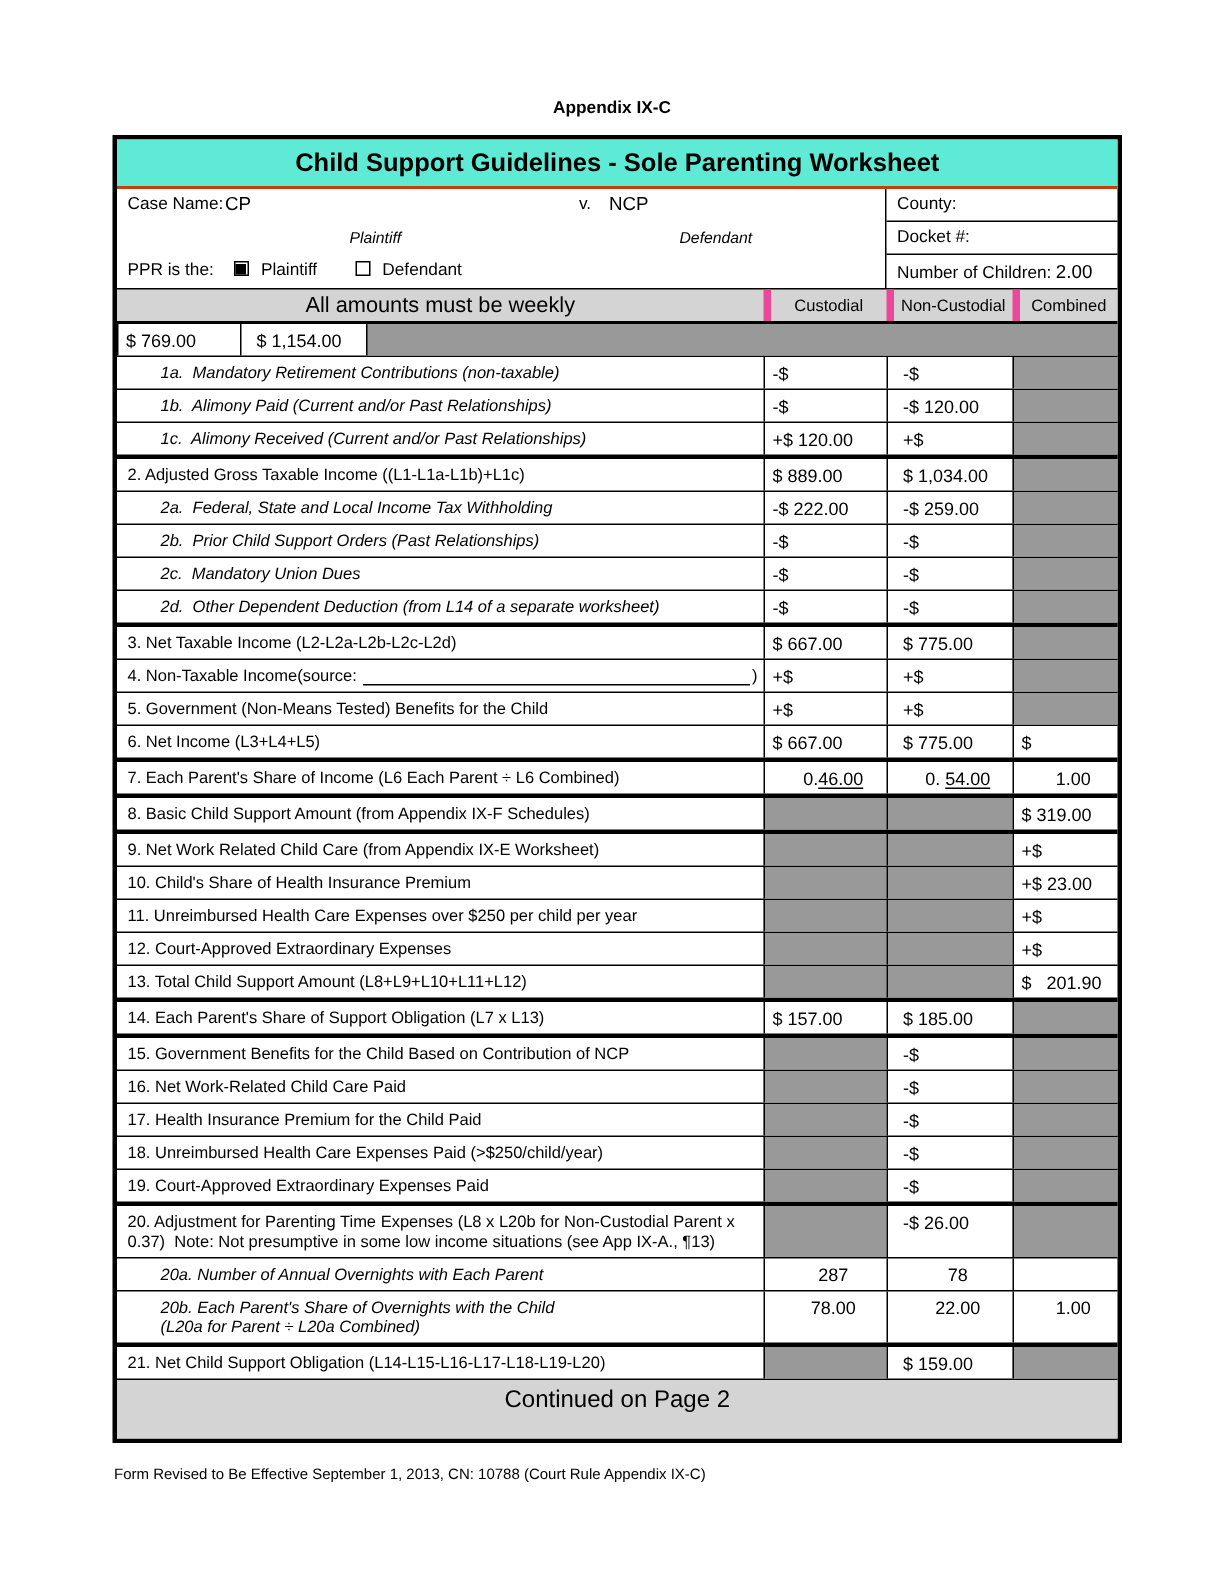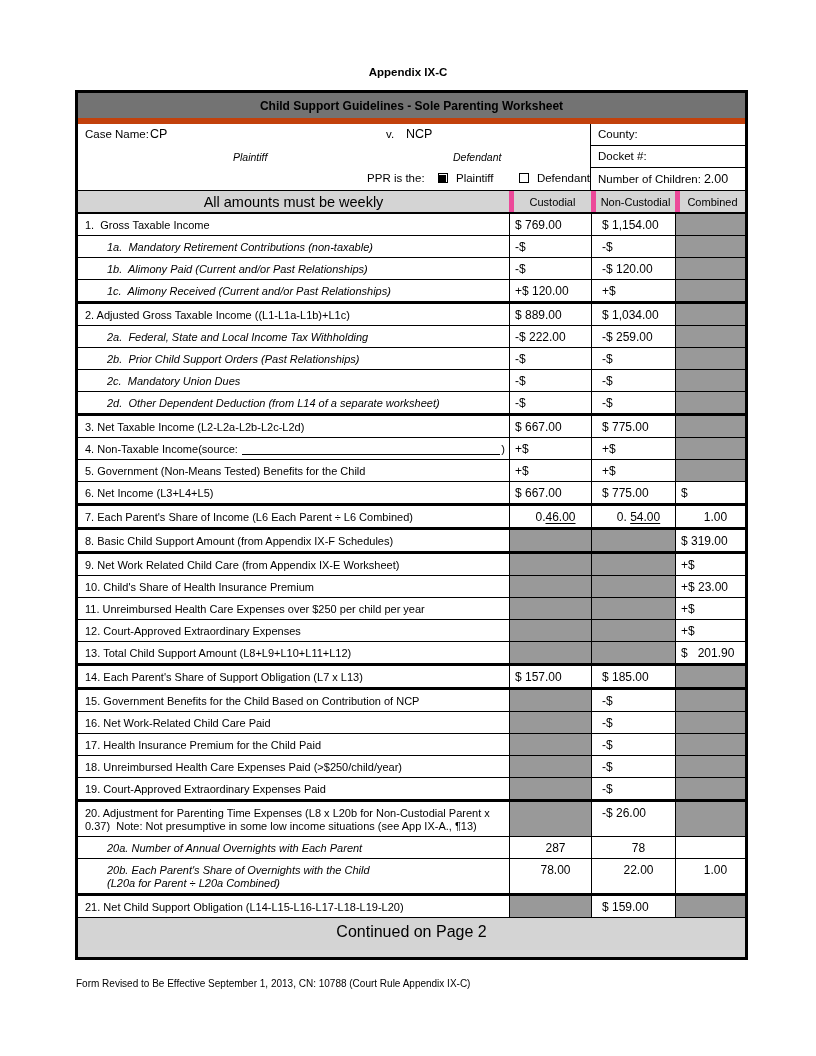--- a/index.html
+++ b/index.html
@@ -10,27 +10,27 @@
   }
   .appendix {
     position:absolute; top:66px; left:0; width:100%;
     text-align:center; font-weight:bold; font-size:11.5px;
   }
   .worksheet {
     position:absolute; left:75px; top:90px; width:673px;
     border:3px solid #000; background:#fff;
   }
   .title-bar {
-    background:#737373; border-bottom:6px solid #c2410c;
-    text-align:center; font-weight:bold; font-size:12px;
+    background:#5eead4; border-bottom:2px solid #c2410c;
+    text-align:center; font-weight:bold; font-size:17px;
     padding:6px 0 5px 0;
   }
   
   .info { display:flex; }
-  .info-left { width:513px; border-right:1px solid #000; position:relative;text-align:right; }
+  .info-left { width:513px; border-right:1px solid #000; position:relative; }
   .info-line { position:relative; height:22px; font-size:11.5px; }
   .info-line .lab { position:absolute; left:7px; top:4px; }
   .case-val { position:absolute; left:72px; top:3px; font-size:12.5px; }
   .versus { position:absolute; left:308px; top:4px; }
   .ncp-val { position:absolute; left:328px; top:3px; font-size:12.5px; }
   .ital { font-style:italic; font-size:10.5px; position:absolute; top:5px; }
   .pl-pos { left:155px; } .df-pos { left:375px; }
   .ppr-line { padding:4px 0 0 7px; font-size:11.5px; }
   .cb {
     display:inline-block; width:10px; height:10px;
@@ -113,21 +113,20 @@
   </div>
 
   <div class="colhead">
     <div class="ch-desc">All amounts must be weekly</div>
     <div class="ch c1">Custodial</div>
     <div class="ch c2">Non-Custodial</div>
     <div class="ch c3">Combined</div>
   </div>
 
   <div class="trow">
-    <div class="cell desc">1.  Gross Taxable Income</div>
     <div class="val c1">$ 769.00</div>
     <div class="val c2">$ 1,154.00</div>
     <div class="val c3 gray"></div>
   </div>
   <div class="trow">
     <div class="desc sub">1a.  Mandatory Retirement Contributions (non-taxable)</div>
     <div class="val c1">-$</div>
     <div class="val c2">-$</div>
     <div class="val c3 gray"></div>
   </div>

